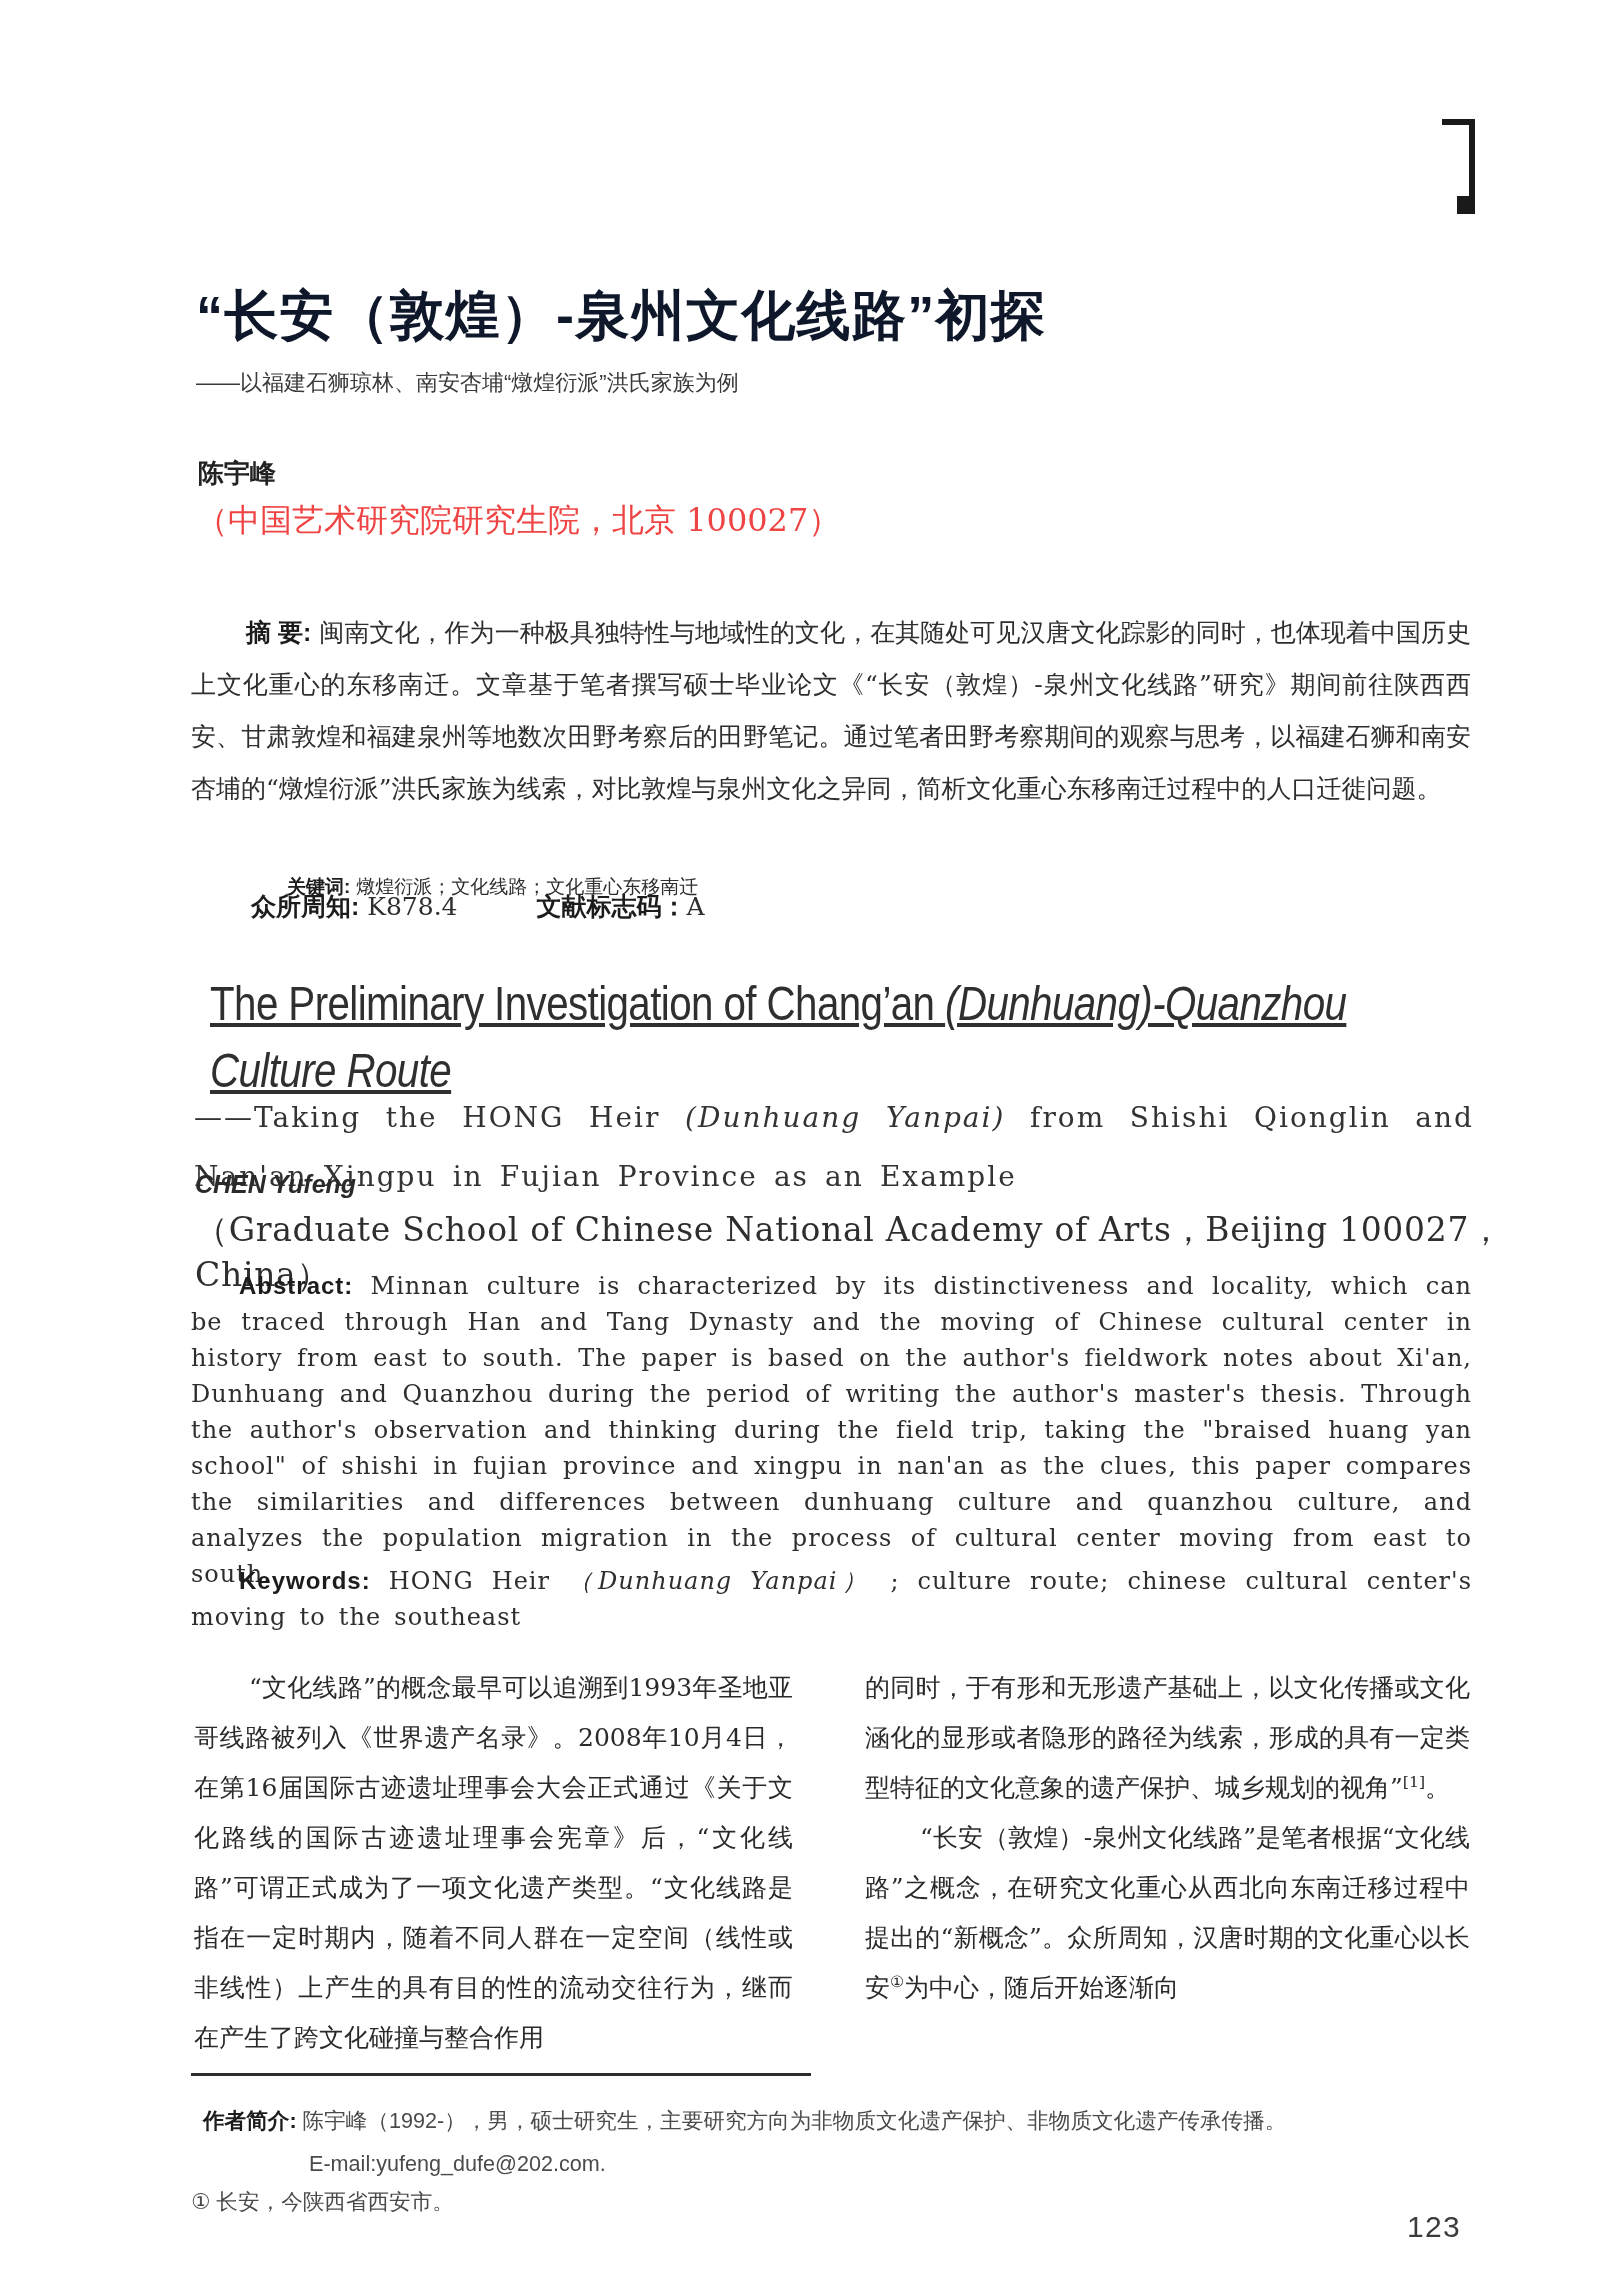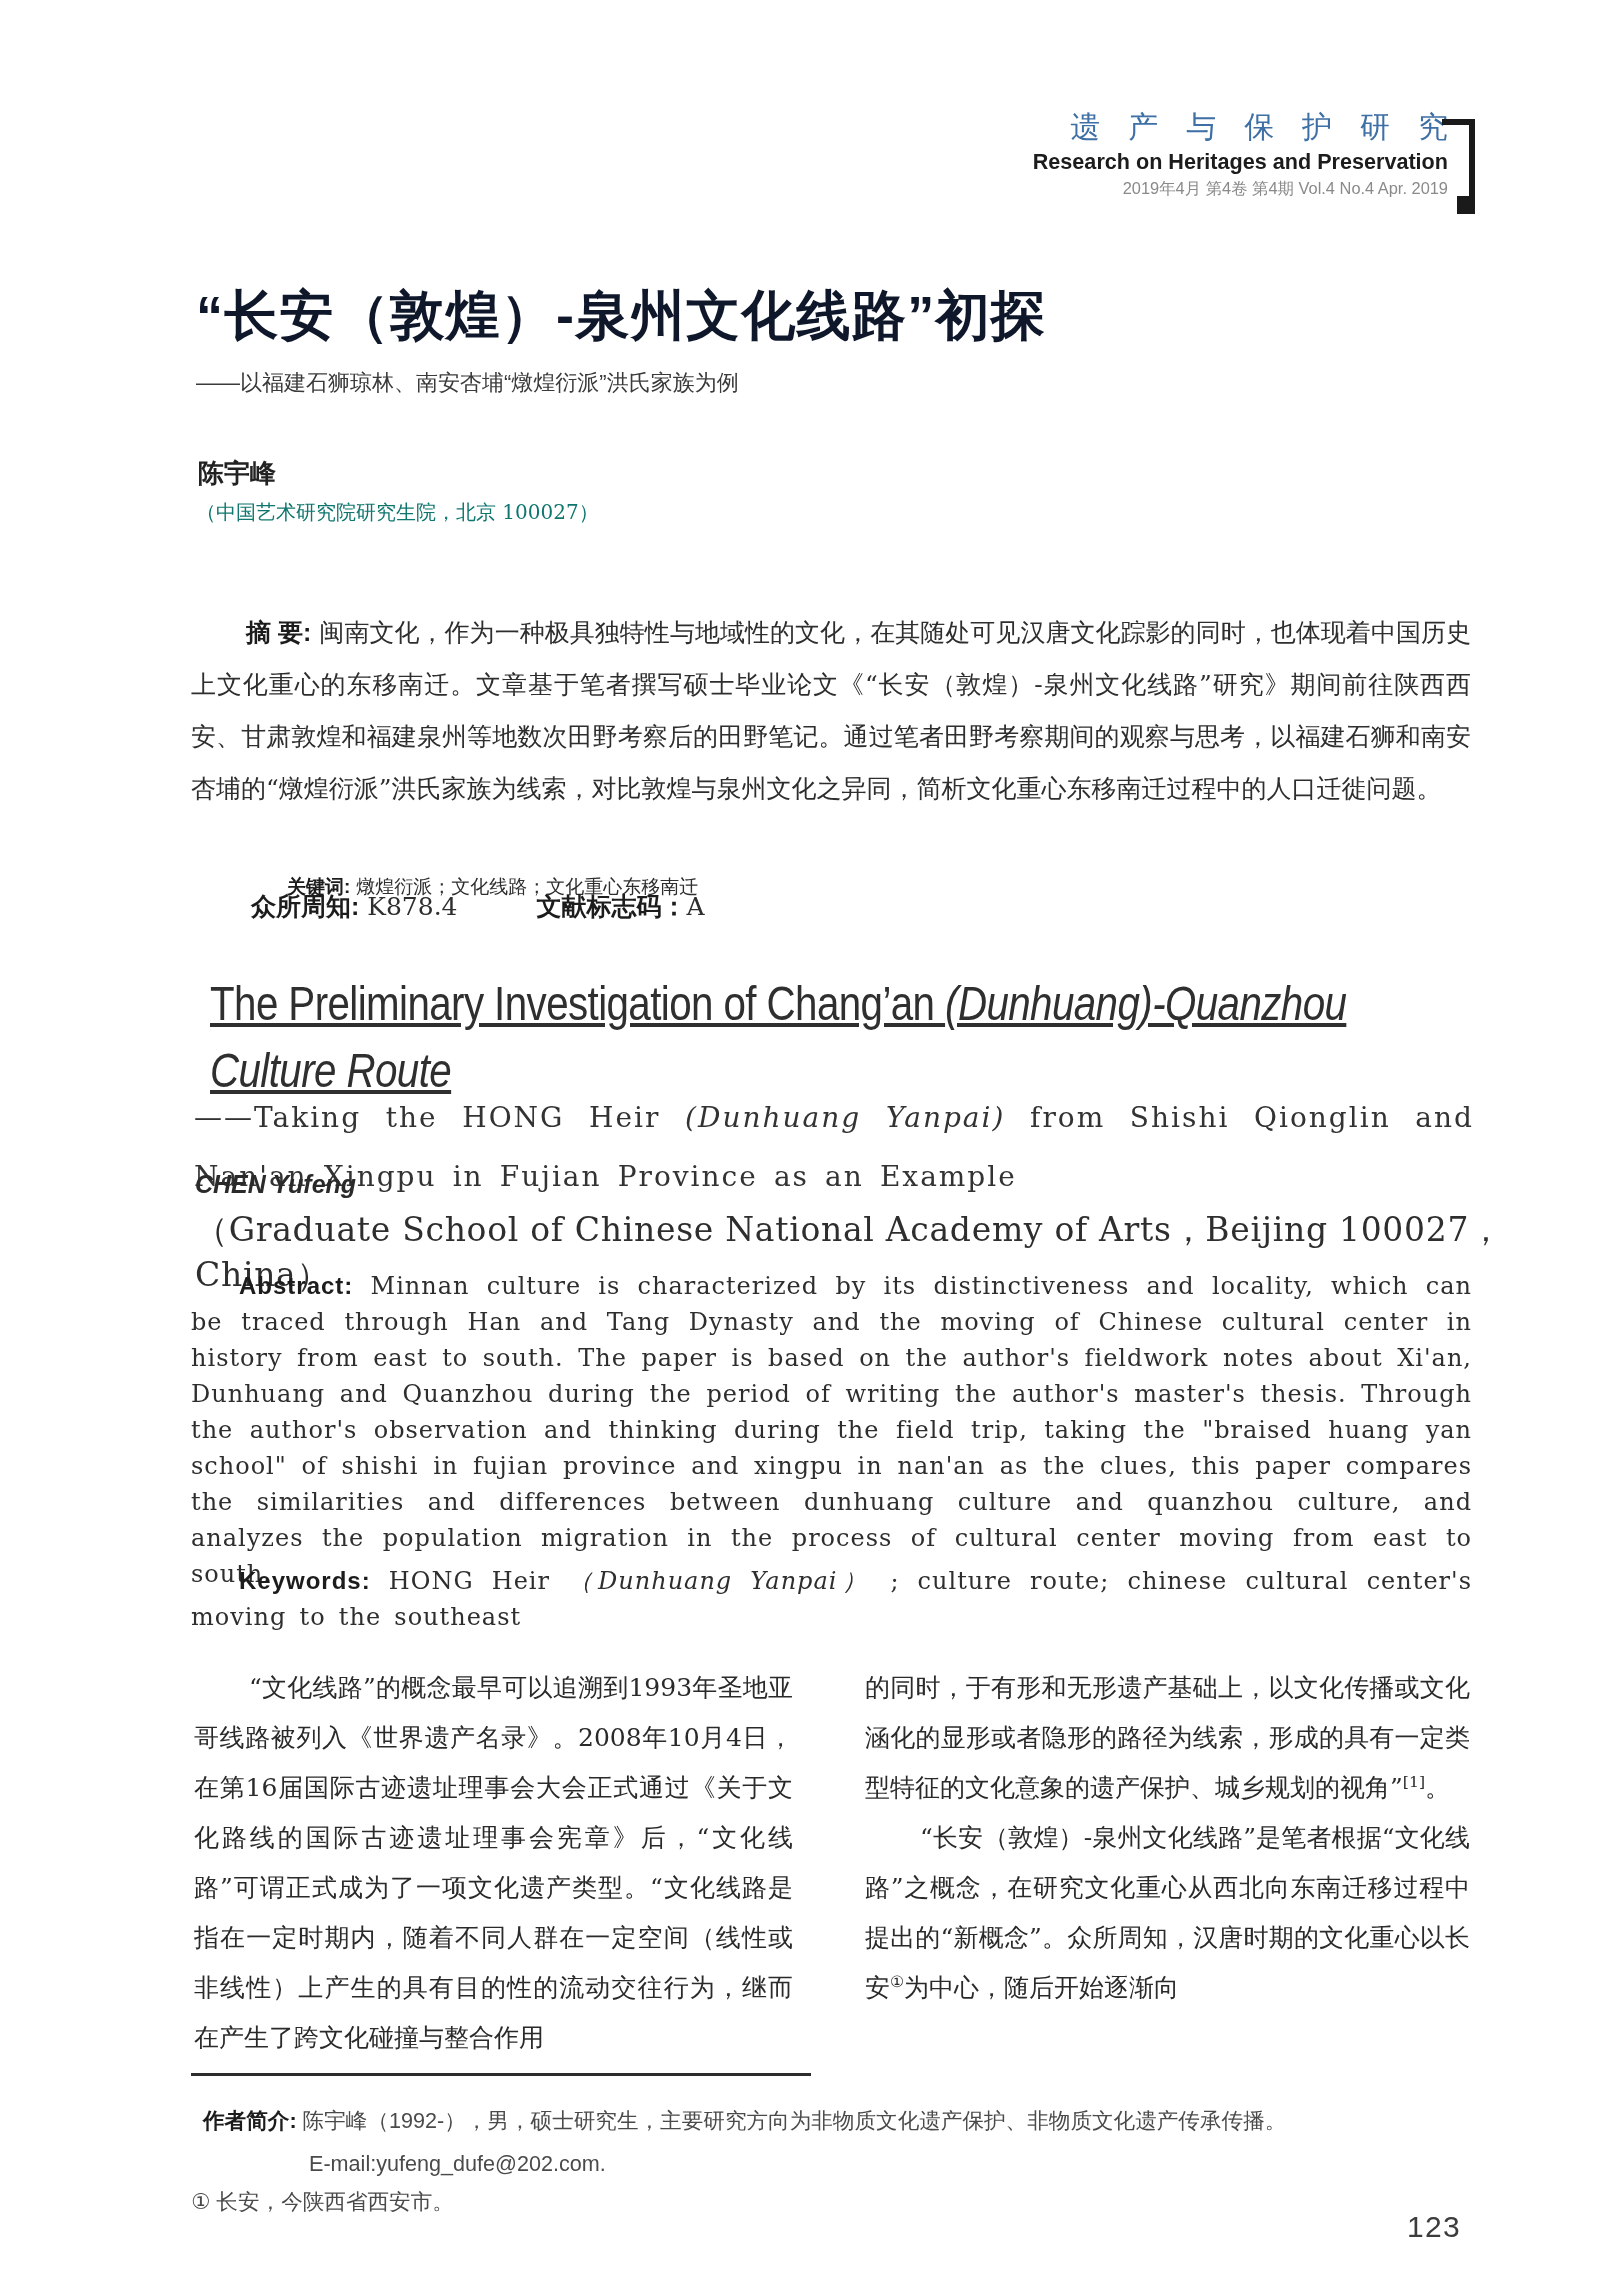--- a/index.html
+++ b/index.html
@@ -49,21 +49,21 @@
     font-family:"Liberation Sans","DejaVu Sans",sans-serif;
     font-size:22px;color:#3a3a3a;white-space:nowrap;
   }
   .author-cn{
     position:absolute;left:198px;top:456px;
     font-family:"Liberation Sans","DejaVu Sans",sans-serif;
     font-weight:bold;font-size:26px;color:#222;
   }
   .affiliation-cn{
     position:absolute;left:196px;top:499px;
-    font-size:20px;color:#0f766e;
+    font-size:32px;color:#ef4444;
   }
 
   
   .abstract-cn{
     position:absolute;left:191px;top:581px;width:1280px;
     font-size:25px;line-height:52px;text-align:justify;
     text-indent:2.2em;color:#2e2e2e;
   }
   .label-bold{
     font-family:"Liberation Sans","DejaVu Sans",sans-serif;
@@ -144,25 +144,20 @@
     position:absolute;left:1407px;top:2210px;
     font-family:"Liberation Sans","DejaVu Sans",sans-serif;
     font-size:30px;color:#3c3c3c;letter-spacing:1.3px;
   }
 </style>
 </head>
 <body>
 
 <div class="page">
 
-  <div class="journal-header">
-    <div class="journal-title-cn">遗 产 与 保 护 研 究</div>
-    <div class="journal-title-en">Research on Heritages and Preservation</div>
-    <div class="journal-issue">2019年4月  第4卷  第4期  Vol.4  No.4  Apr. 2019</div>
-  </div>
   <div class="header-bracket">
     <div class="bar-top"></div>
     <div class="bar-side"></div>
     <div class="foot"></div>
   </div>
 
   <h1 class="article-title-cn" style="margin:0;">“长安（敦煌）-泉州文化线路”初探</h1>
   <div class="article-subtitle-cn">——以福建石狮琼林、南安杏埔“燉煌衍派”洪氏家族为例</div>
   <div class="author-cn">陈宇峰</div>
   <div class="affiliation-cn">（中国艺术研究院研究生院，北京 100027）</div>

